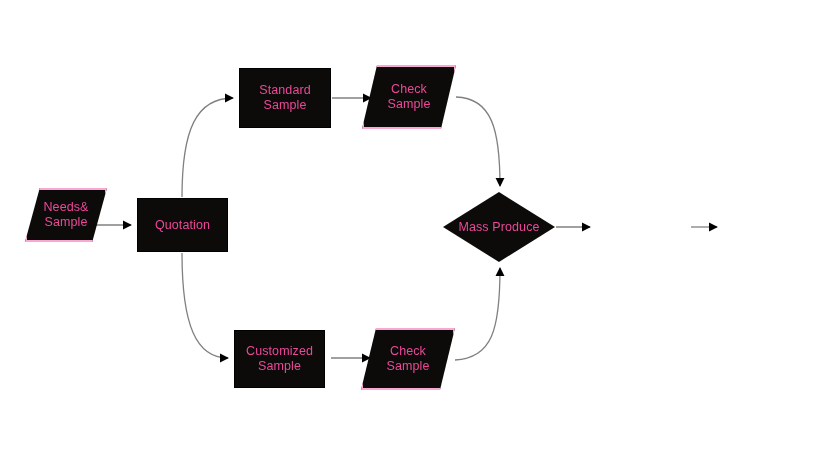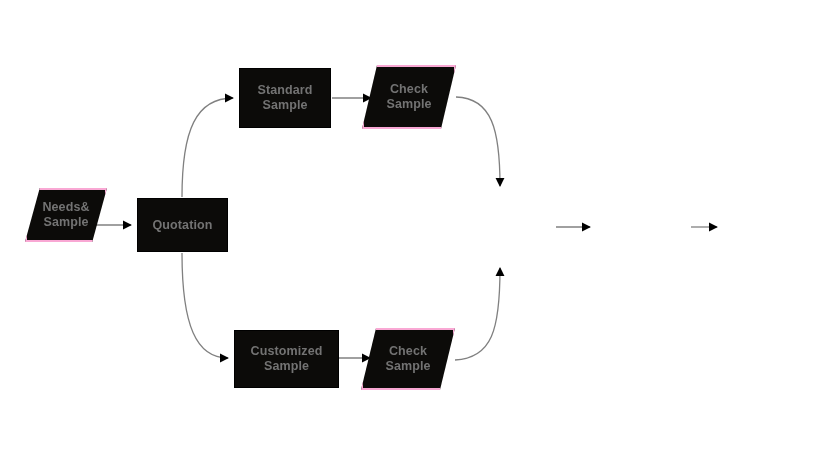--- a/index.html
+++ b/index.html
@@ -23,22 +23,22 @@
     top: 0;
     width: 840px;
     height: 450px;
   }
   .node {
     position: absolute;
     display: flex;
     align-items: center;
     justify-content: center;
     text-align: center;
-    color: #737373;
-    font-weight: bold;
+    color: #ec4899;
+    font-weight: normal;
     font-size: 12.5px;
     line-height: 1.18;
     letter-spacing: 0.1px;
     box-sizing: border-box;
     z-index: 2;
   }
   .node .lbl {
     display: block;
     white-space: pre-line;
     padding: 0 4px;
@@ -139,27 +139,31 @@
     <span class="lbl">Standard
 Sample</span>
   </div>
 
   <div class="node shape-para" style="left:362px; top:65px; width:94px; height:64px;
               clip-path: polygon(16% 0%, 100% 0%, 84% 100%, 0% 100%);">
     <span class="lbl">Check
 Sample</span>
   </div>
 
-  <div class="node shape-rect" style="left:234px; top:330px; width:105px; height:58px;">
+  <div class="node shape-rect" style="left:234px; top:330px; width:91px; height:58px;">
     <span class="lbl">Customized
 Sample</span>
   </div>
 
   <div class="node shape-para" style="left:361px; top:328px; width:94px; height:62px;
               clip-path: polygon(16% 0%, 100% 0%, 84% 100%, 0% 100%);">
     <span class="lbl">Check
 Sample</span>
   </div>
 
+  <div class="node shape-diamond" style="left:443px; top:192px; width:112px; height:70px;">
+    <span class="diamond-bg"></span>
+    <span class="lbl">Mass Produce</span>
+  </div>
 
 
 
 </div>
 
 </body></html>

